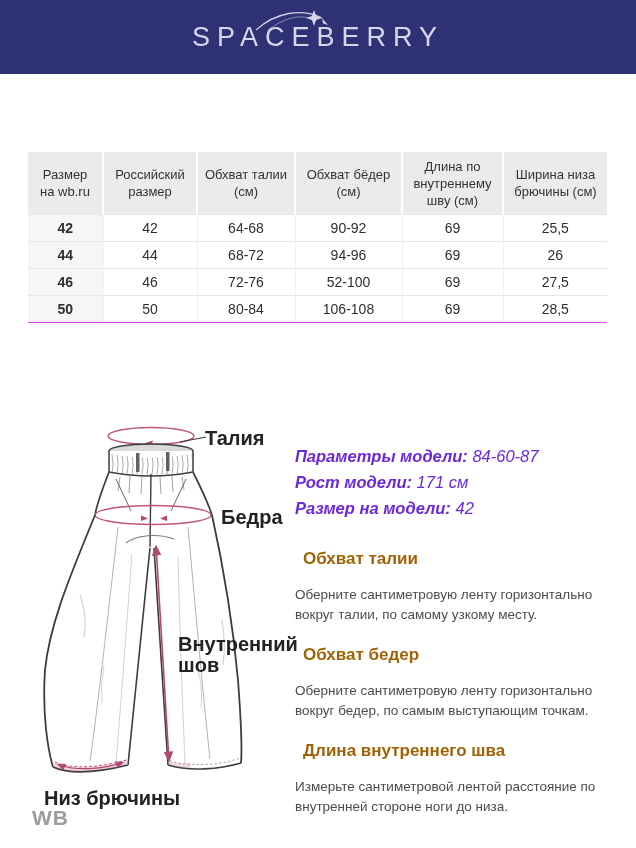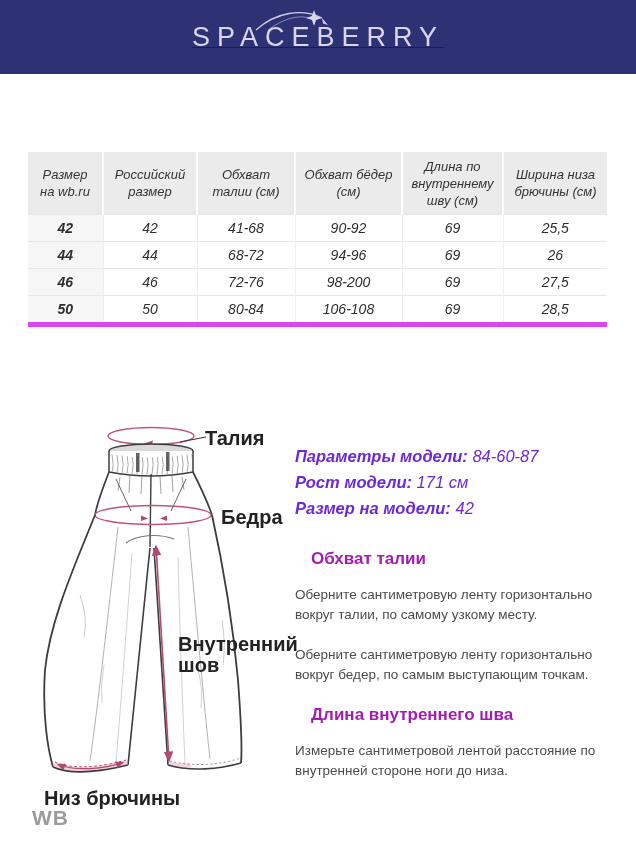--- a/index.html
+++ b/index.html
@@ -1,55 +1,55 @@
 <!DOCTYPE html>
 <html><head>
 <meta charset="utf-8">
 <style>
   html,body{margin:0;padding:0;background:#fff;}
   .page{position:relative;width:636px;height:848px;background:#ffffff;
         font-family:"Liberation Sans",sans-serif;overflow:hidden;color:#222;}
 
   
   .brand-header{position:absolute;left:0;top:0;width:636px;height:74px;background:#2e3274;
-                display:flex;align-items:center;justify-content:center;text-decoration:underline;}
+                display:flex;align-items:center;justify-content:center;}
   .logo-wrap{position:relative;display:inline-block;}
   .logo-text{color:#d9d6ec;font-size:27px;font-weight:400;letter-spacing:7px;}
   .logo-star{position:absolute;left:60px;top:-16px;}
 
   
   table.size-table{position:absolute;left:28px;top:152px;width:579px;border-collapse:collapse;
-                   table-layout:fixed;font-style:italic;}
+                   table-layout:fixed;}
   .size-table th{background:#ebebeb;font-weight:400;font-size:13px;line-height:17px;color:#333;
                  height:58px;padding:2px 6px;text-align:center;vertical-align:middle;
                  border-left:2px solid #ffffff;}
   .size-table th:first-child{border-left:none;}
   .size-table td{height:26px;text-align:center;font-size:14px;color:#2e2e2e;background:#fff;
                  border-top:1px solid #e7e7e7;border-left:1px solid #f0f0f0;padding:0 4px;}
   .size-table td:first-child{background:#f6f6f6;font-weight:700;border-left:none;}
-  .size-table tbody tr:last-child td{border-bottom:5px solid #d946ef;}
+  .size-table tbody tr:last-child td{border-bottom:1px solid #d946ef;}
 
   
   .diag-label{position:absolute;font-size:20px;font-weight:600;color:#222;line-height:21px;}
   .lbl-waist{left:205px;top:428px;}
   .lbl-hips{left:221px;top:507px;text-align:right;}
   .lbl-seam{left:178px;top:634px;width:104px;}
   .lbl-hem{left:44px;top:788px;}
   .watermark{position:absolute;left:32px;top:806px;font-size:21px;font-weight:700;
              color:#9c9c9c;letter-spacing:1px;}
 
   .pants-figure{position:absolute;left:20px;top:415px;width:250px;height:380px;}
 
   
   .info-col{position:absolute;left:295px;top:443px;width:322px;}
   .model-line{font-size:16.5px;line-height:26px;color:#6d28d9;font-style:italic;}
   .model-line .lbl{font-weight:700;}
   .guides{margin-top:28px;}
   .guide{margin-bottom:8px;}
-  .guide h3{margin:0 0 6px 16px;font-size:17px;font-weight:700;color:#a21caf;line-height:20px;}
+  .guide h3{margin:0 0 6px 8px;font-size:17px;font-weight:700;color:#a16207;line-height:20px;}
   .guide p{margin:16px 0 20px 0;font-size:13.5px;line-height:20px;color:#4c4c4c;width:312px;}
 </style>
 </head>
 <body>
 
 <div class="page">
 
   <div class="brand-header">
     <div class="logo-wrap">
       <svg class="logo-star" width="96" height="36" viewBox="0 0 96 36">
@@ -78,38 +78,38 @@
         <th>Обхват талии (см)</th>
         <th>Обхват бёдер (см)</th>
         <th>Длина по внутреннему шву (см)</th>
         <th>Ширина низа брючины (см)</th>
       </tr>
     </thead>
     <tbody>
       <tr>
         <td>42</td>
         <td>42</td>
-        <td>41-68</td>
+        <td>64-68</td>
         <td>90-92</td>
         <td>69</td>
         <td>25,5</td>
       </tr>
       <tr>
         <td>44</td>
         <td>44</td>
         <td>68-72</td>
         <td>94-96</td>
         <td>69</td>
         <td>26</td>
       </tr>
       <tr>
         <td>46</td>
         <td>46</td>
         <td>72-76</td>
-        <td>98-200</td>
+        <td>52-100</td>
         <td>69</td>
         <td>27,5</td>
       </tr>
       <tr>
         <td>50</td>
         <td>50</td>
         <td>80-84</td>
         <td>106-108</td>
         <td>69</td>
         <td>28,5</td>
@@ -208,20 +208,21 @@
       <span class="lbl">Размер на модели:</span>
       <span>42</span>
     </div>
 
     <div class="guides">
       <div class="guide">
         <h3>Обхват талии</h3>
         <p>Оберните сантиметровую ленту горизонтально вокруг талии, по самому узкому месту.</p>
       </div>
       <div class="guide">
+        <h3>Обхват бедер</h3>
         <p>Оберните сантиметровую ленту горизонтально вокруг бедер, по самым выступающим точкам.</p>
       </div>
       <div class="guide">
         <h3>Длина внутреннего шва</h3>
         <p>Измерьте сантиметровой лентой расстояние по внутренней стороне ноги до низа.</p>
       </div>
     </div>
   </div>
 
 </div>

